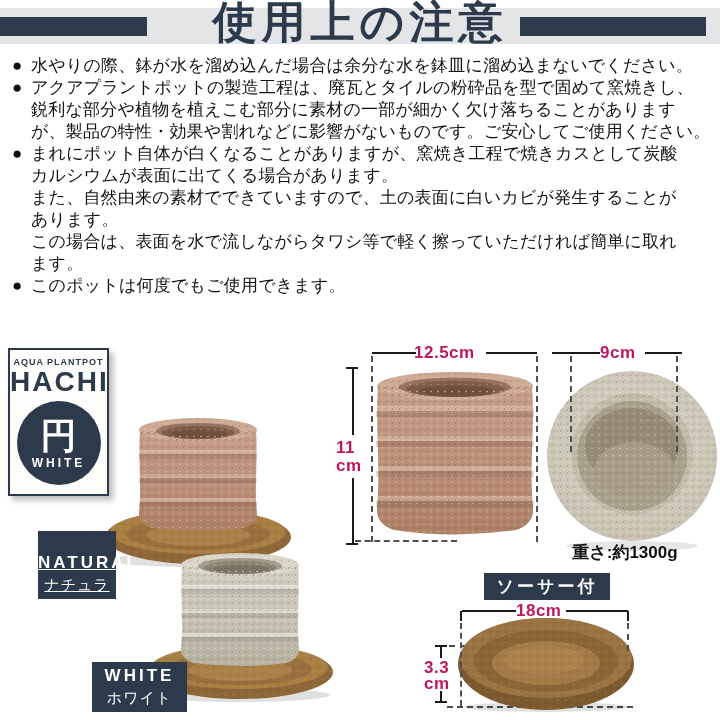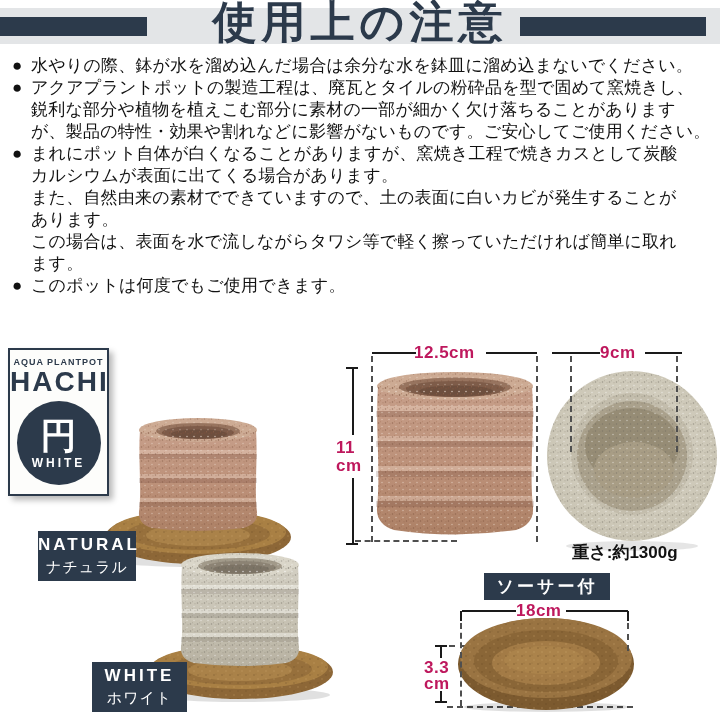--- a/index.html
+++ b/index.html
@@ -27,21 +27,21 @@
   #logo-large{font-size:28px;font-weight:800;letter-spacing:2px;color:#2c3a4b;line-height:30px;}
   #logo-circle{width:84px;height:84px;margin:4px auto 0;border-radius:50%;background:#2c3a4b;
                display:flex;flex-direction:column;align-items:center;justify-content:center;}
   #logo-kanji{color:#fff;font-size:36px;line-height:38px;font-weight:700;}
   #logo-roman{color:#fff;font-size:12px;font-weight:700;letter-spacing:3px;margin-top:1px;}
 
   #disclaimer{left:114px;top:372px;font-size:17px;letter-spacing:1.5px;color:#b96361;z-index:2;}
 
   
   .badge{background:#2c3a4b;color:#fff;text-align:center;z-index:5;}
-  #badge-natural{left:38px;top:531px;width:98px;height:48px;padding-top:2px;}
+  #badge-natural{left:38px;top:531px;width:78px;height:48px;padding-top:20px;text-decoration:underline;}
   #badge-white{left:92px;top:662px;width:95px;height:48px;padding-top:2px;}
   .badge .en{font-size:17px;font-weight:700;letter-spacing:3px;line-height:23px;}
   .badge .jp{font-size:15px;letter-spacing:1px;line-height:21px;}
   #badge-saucer{left:484px;top:573px;width:126px;height:27px;font-size:17px;font-weight:700;
                 letter-spacing:3px;line-height:27px;}
 
   
   .dimline-h{border-top:2px solid #1a1a1a;height:0;z-index:4;}
   .dimline-v{border-left:2px solid #1a1a1a;width:0;z-index:4;}
   .dash-v{border-left:2px dashed #4f4f4f;width:0;}

